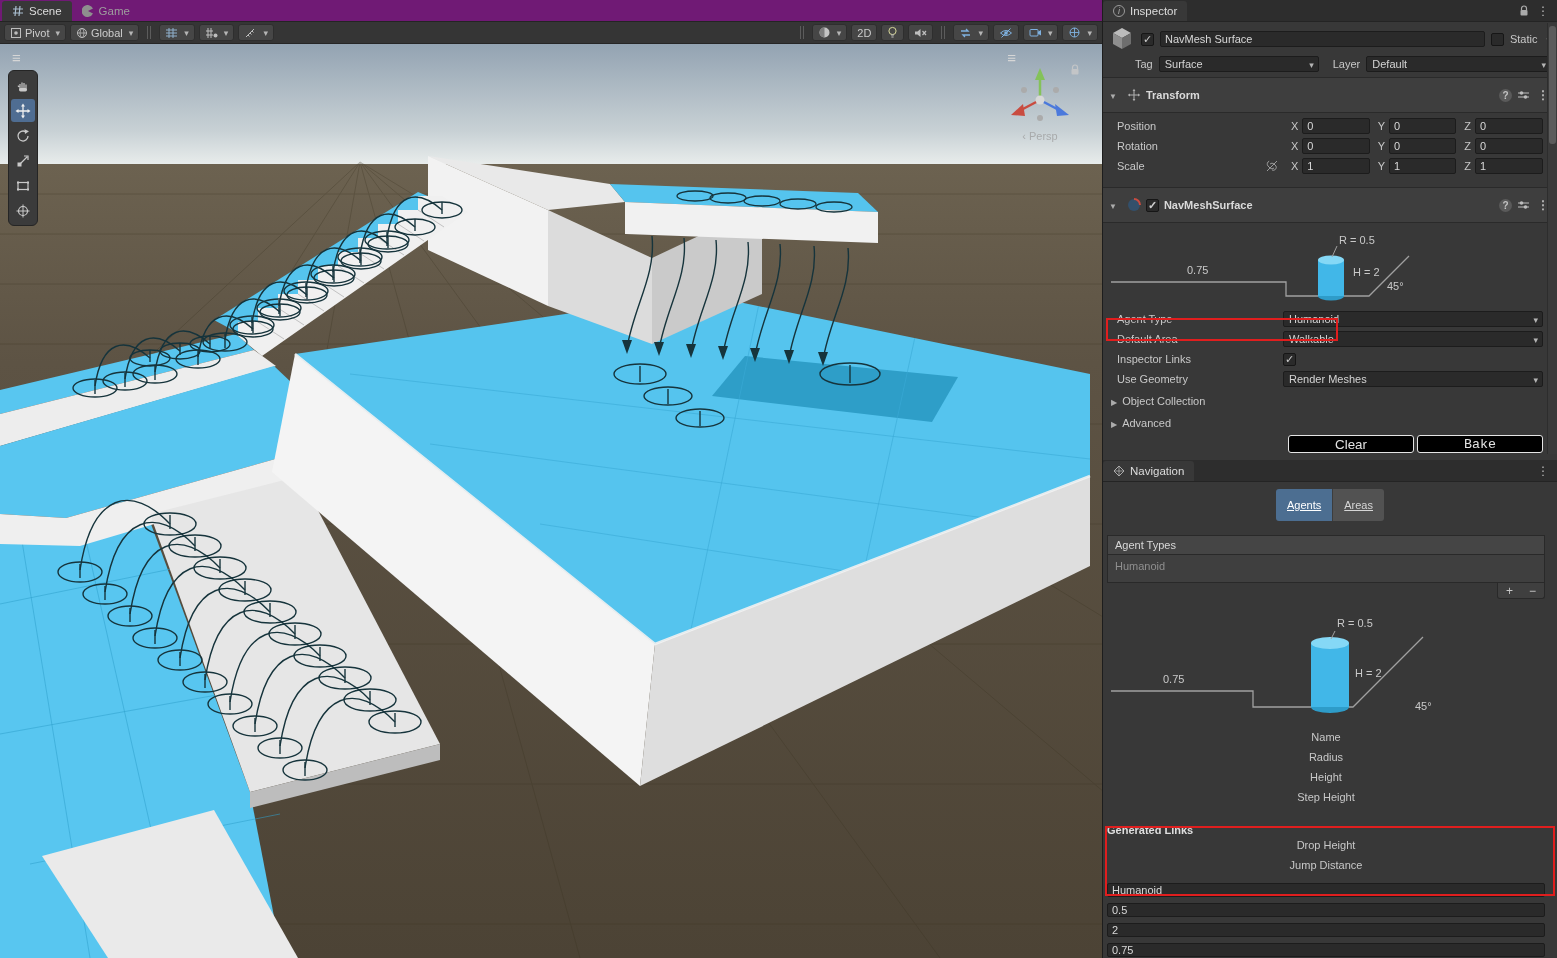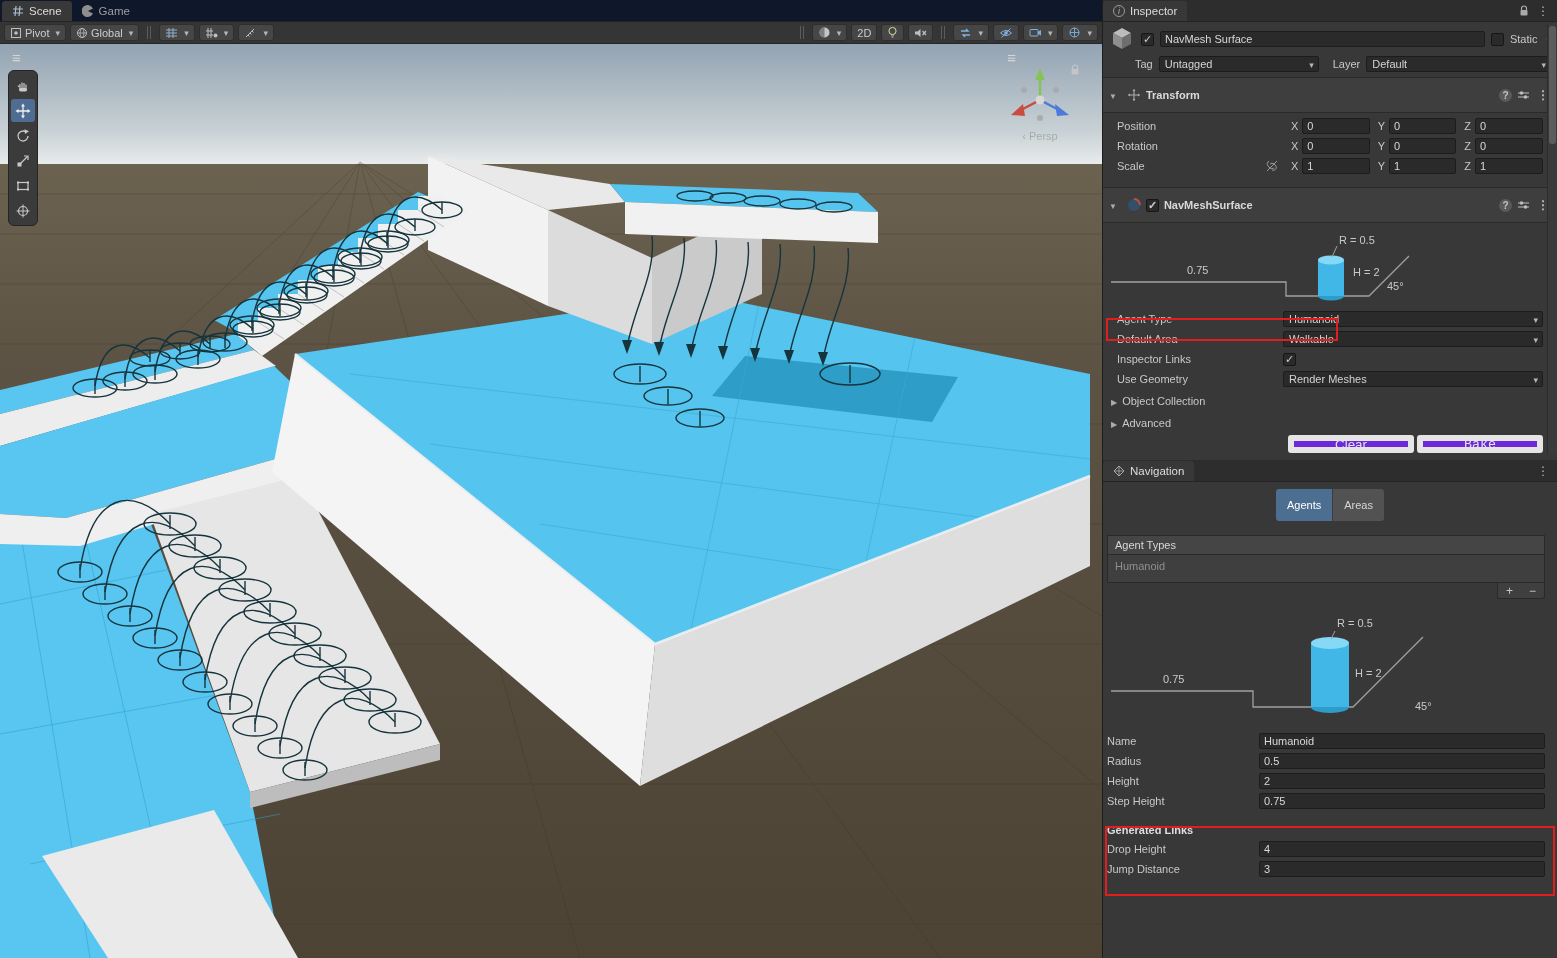--- a/index.html
+++ b/index.html
@@ -13,30 +13,30 @@
   .fold-open::before { content:"▼"; font-size:8px; color:#ACACAC; margin-right:5px; }
   .fold-closed::before { content:"▶"; font-size:8px; color:#ACACAC; margin-right:5px; }
   input.txt { height:16px; width:100%; background:#2A2A2A; border:1px solid #1C1C1C; border-radius:2px;
               color:#D8D8D8; font:11px "Liberation Sans",sans-serif; padding:0 4px; outline:none; }
   input.txt:disabled { color:#8A8A8A; }
   .dd { height:16px; flex:1; background:#2A2A2A; border:1px solid #1C1C1C; border-radius:2px;
         color:#D4D4D4; padding:0 16px 0 5px; line-height:14px; position:relative; }
   .dd::after { content:"▾"; position:absolute; right:4px; top:1px; font-size:9px; color:#B5B5B5; }
   .cb { width:13px; height:13px; background:#2A2A2A; border:1px solid #161616; border-radius:2px; position:relative; flex:0 0 13px;}
   .cb.on::after { content:"✓"; position:absolute; left:1px; top:-1px; font-size:11px; line-height:12px; color:#CDCDCD; }
-  .btn { height:18px; background:#6d28d9; border:6px solid #e5e5e5; border-radius:3px; color:#E3E3E3;
+  .btn { height:18px; background:#000000; border:1px solid #e5e5e5; border-radius:3px; color:#E3E3E3;
          display:flex; align-items:center; justify-content:center; }
   .kebab { color:#BDBDBD; font-size:12px; padding:0 2px; }
   .help { width:13px; height:13px; border-radius:50%; background:#5A5A5A; color:#C3C3C3; font-size:10px;
           line-height:13px; text-align:center; flex:0 0 13px; }
   .preset-ic { display:block; }
 
   
   #scene-panel { position:absolute; left:0; top:0; width:1102px; height:958px; }
-  .tabbar { height:22px; background:#0f172a; border-bottom:1px solid #242424; display:flex; align-items:flex-end; padding-left:2px; }
+  .tabbar { height:22px; background:#701a75; border-bottom:1px solid #242424; display:flex; align-items:flex-end; padding-left:2px; }
   .tab { height:20px; display:flex; align-items:center; gap:5px; padding:0 10px; color:#9E9E9E; font-size:11.5px; }
   .tab.active { background:#383838; border-radius:3px 3px 0 0; color:#DCDCDC; }
   .toolbar { height:22px; background:#353535; border-bottom:1px solid #262626; display:flex; align-items:center; padding:0 4px; gap:4px; }
   .tbtn { height:17px; display:flex; align-items:center; gap:3px; background:#464646; border:1px solid #2E2E2E;
           border-radius:3px; padding:0 5px; color:#CCC; }
   .sep2 { width:4px; height:13px; border-left:1px solid #5C5C5C; border-right:1px solid #5C5C5C; margin:0 4px; }
   #viewport { position:absolute; top:44px; left:0; width:1102px; height:914px; background:#584E42; overflow:hidden; }
 
   .toolstrip { position:absolute; left:8px; top:26px; width:30px; background:#3B3B3B; border:1px solid #252525;
                border-radius:6px; padding:3px 2px; display:flex; flex-direction:column; gap:2px; }
@@ -66,32 +66,32 @@
   .irow .lbl { flex:0 0 166px; color:#C8C8C8; }
   .ax { color:#C8C8C8; margin:0 4px 0 8px; }
   .axg { display:flex; flex:1; align-items:center; min-width:0; }
   .axg:first-child .ax { margin-left:0; }
   .foldrow { display:flex; align-items:center; height:20px; padding:0 8px; color:#C8C8C8; }
   .hl { position:absolute; border:2px solid #E01E1E; pointer-events:none; z-index:5; }
   .sbar { position:absolute; right:0; top:23px; width:10px; height:431px; background:#3A3A3A; border-left:1px solid #2D2D2D; }
   .sbar .thumb { position:absolute; left:1px; top:3px; width:7px; height:118px; background:#5C5C5C; border-radius:3px; }
 
   
-  .seg { height:19px; padding:16px 11px; background:#525252; color:#D6D6D6; display:flex; align-items:center; }
+  .seg { height:19px; padding:16px 11px; background:#525252; color:#D6D6D6; display:flex; align-items:center;text-decoration:underline; }
   .seg.first { border-radius:3px 0 0 3px; }
   .seg.last { border-radius:0 3px 3px 0; border-left:1px solid #3d3d3d;}
   .seg.active { background:#4C6E91; color:#FFF; }
   .atheader { height:20px; background:#454545; border:1px solid #292929; display:flex; align-items:center;
               padding:0 7px; color:#D8D8D8; margin:0 12px 0 4px; }
   .atlist { height:28px; background:#3F3F3F; border:1px solid #292929; border-top:none; padding:5px 7px;
             color:#8F8F8F; margin:0 12px 0 4px; }
   .atfooter { height:16px; width:48px; margin:0 12px 0 auto; background:#3F3F3F; border:1px solid #292929;
               border-top:none; border-radius:0 0 3px 3px; display:flex; align-items:center; justify-content:space-around;
               color:#C8C8C8; font-size:12px; line-height:12px; }
-  .nrow { display:flex; align-items:center; height:20px; padding:0 12px 0 4px; }
+  .nrow { display:flex; align-items:center; height:20px; padding:0 12px 0 4px;flex-direction:column; }
   .nrow .lbl { flex:0 0 152px; color:#C8C8C8; }
   .slider { position:relative; flex:1; height:16px; margin-right:8px; }
   .slider .track { position:absolute; left:0; right:0; top:7px; height:2px; background:#5A5A5A; border-radius:1px; }
   .slider .handle { position:absolute; top:3px; left:74%; width:10px; height:10px; border-radius:50%; background:#BDBDBD; }
   .glb { font-weight:bold; color:#DEDEDE; height:18px; display:flex; align-items:center; padding:0 4px; }
 </style>
 </head>
 <body>
 
 <div id="root">
@@ -433,21 +433,21 @@
             <polygon points="21,7 12,12 12,23 21,18" fill="#6E6E6E"></polygon>
           </svg>
         <span class="cb on"></span>
         <input class="txt" style="flex: 1 1 0%;" spellcheck="false" value="NavMesh Surface">
         <span class="cb"></span>
         <span>Static</span>
         <span class="caret"></span>
       </div>
       <div class="go-row2">
         <span style="margin-left:26px;margin-right:6px;text-align:right;">Tag</span>
-        <div class="dd" style="max-width:160px;"><span>Untagged</span></div>
+        <div class="dd" style="max-width:160px;"><span>Surface</span></div>
         <span style="margin-left:14px;margin-right:6px;">Layer</span>
         <div class="dd"><span>Default</span></div>
       </div>
     </div>
 
     <div class="chdr">
       <span class="fold-open"></span>
       <svg width="14" height="14" viewBox="0 0 16 16">
           <path d="M8,2.5 V13.5 M2.5,8 H13.5" stroke="#AFAFAF" stroke-width="1.2"></path>
           <path d="M8,0.8 L6.4,3.4 H9.6 Z M8,15.2 L6.4,12.6 H9.6 Z M0.8,8 L3.4,6.4 V9.6 Z M15.2,8 L12.6,6.4 V9.6 Z" fill="#AFAFAF"></path>

